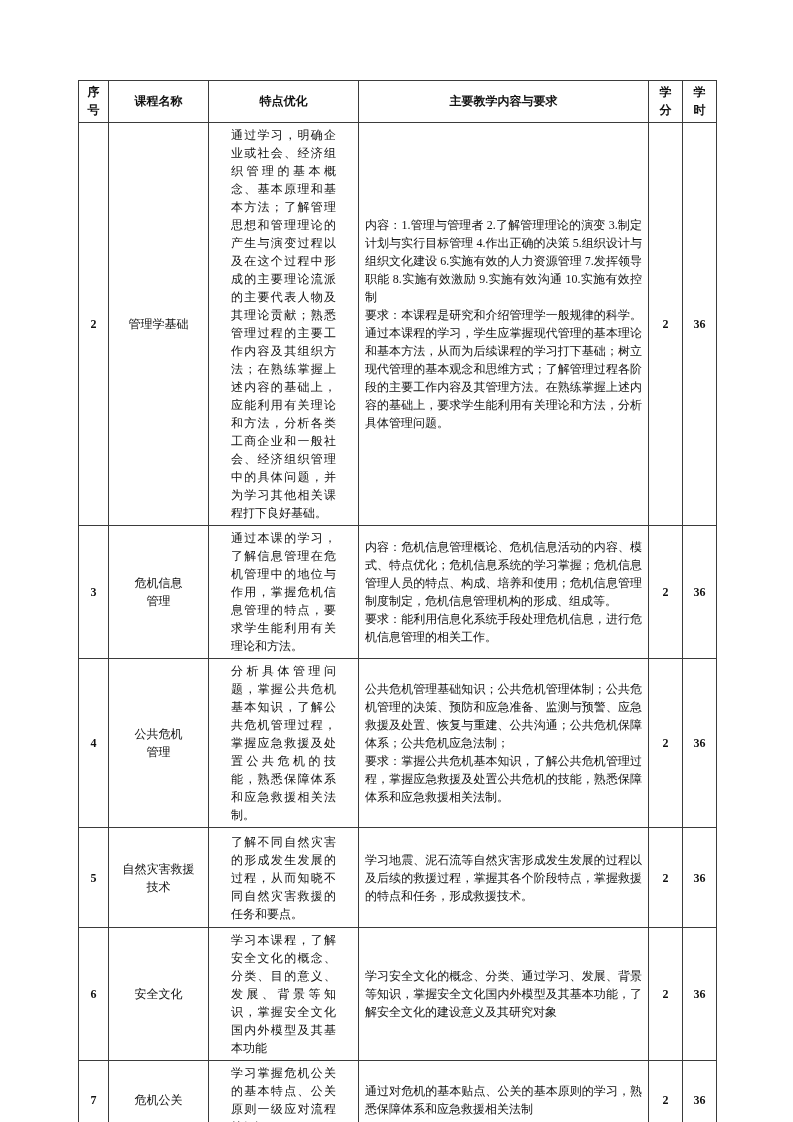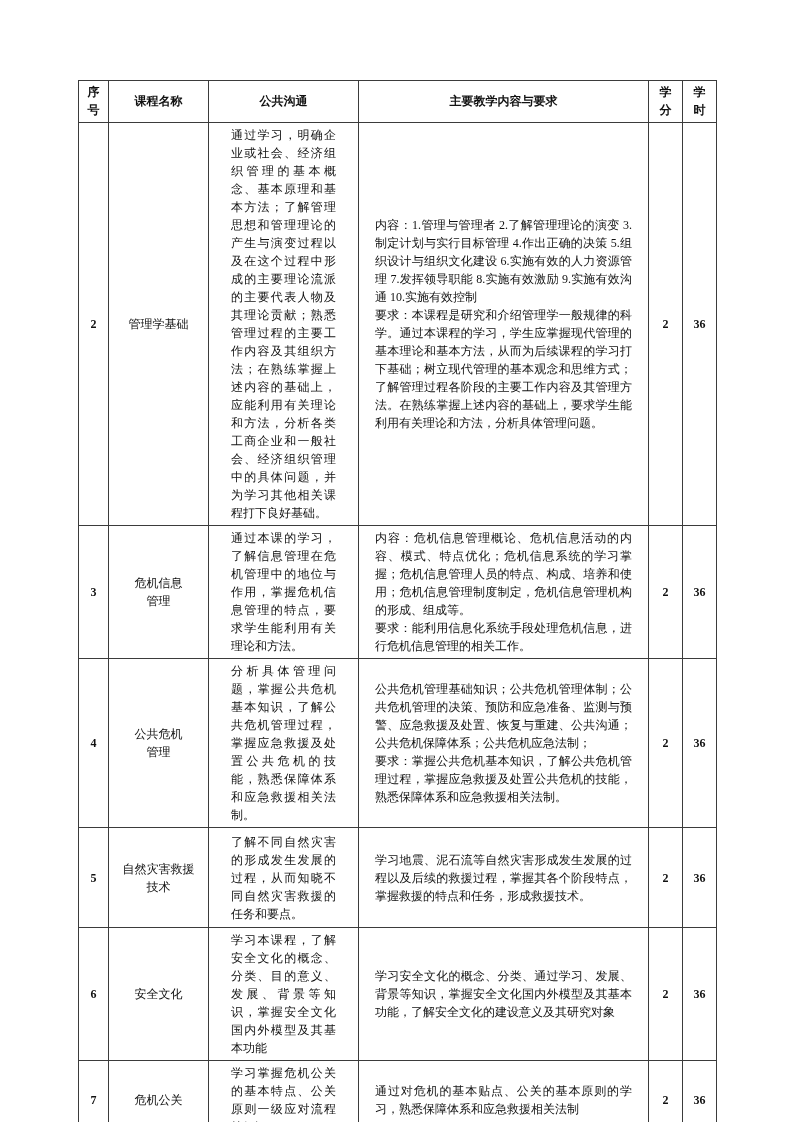--- a/index.html
+++ b/index.html
@@ -61,21 +61,21 @@
   }
   td.c-name {
     text-align: center;
   }
   td.c-obj {
     text-align: justify;
     padding: 3px 22px;
   }
   td.c-content {
     text-align: justify;
-    padding: 3px 16px;
+    padding: 3px 6px;
   }
   td.c-credit, td.c-hours {
     text-align: center;
     font-weight: bold;
   }
   td.c-total-label {
     text-align: left;
     padding-left: 26px;
     white-space: normal;
   }
@@ -91,21 +91,21 @@
       <col class="col-obj">
       <col class="col-content">
       <col class="col-credit">
       <col class="col-hours">
     </colgroup>
     <thead>
       <tr class="r-head">
         <th>序
 号</th>
         <th>课程名称</th>
-        <th>公共沟通</th>
+        <th>特点优化</th>
         <th>主要教学内容与要求</th>
         <th>学
 分</th>
         <th>学
 时</th>
       </tr>
     </thead>
     <tbody>
       <tr class="r-2">
         <td class="c-no">2</td>

